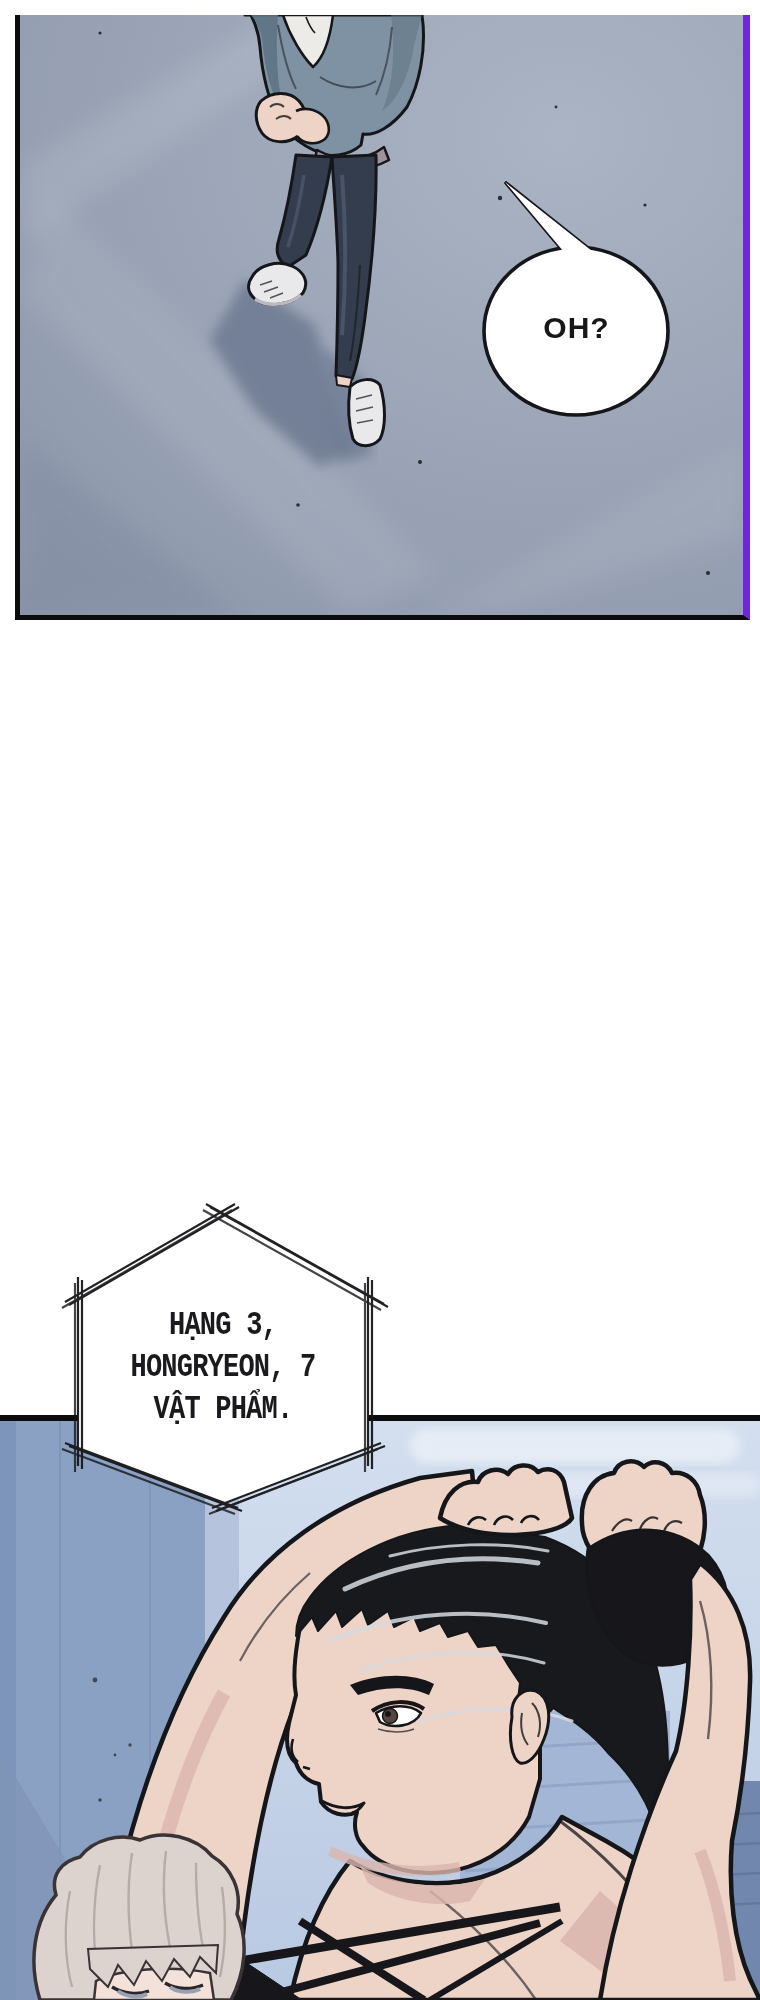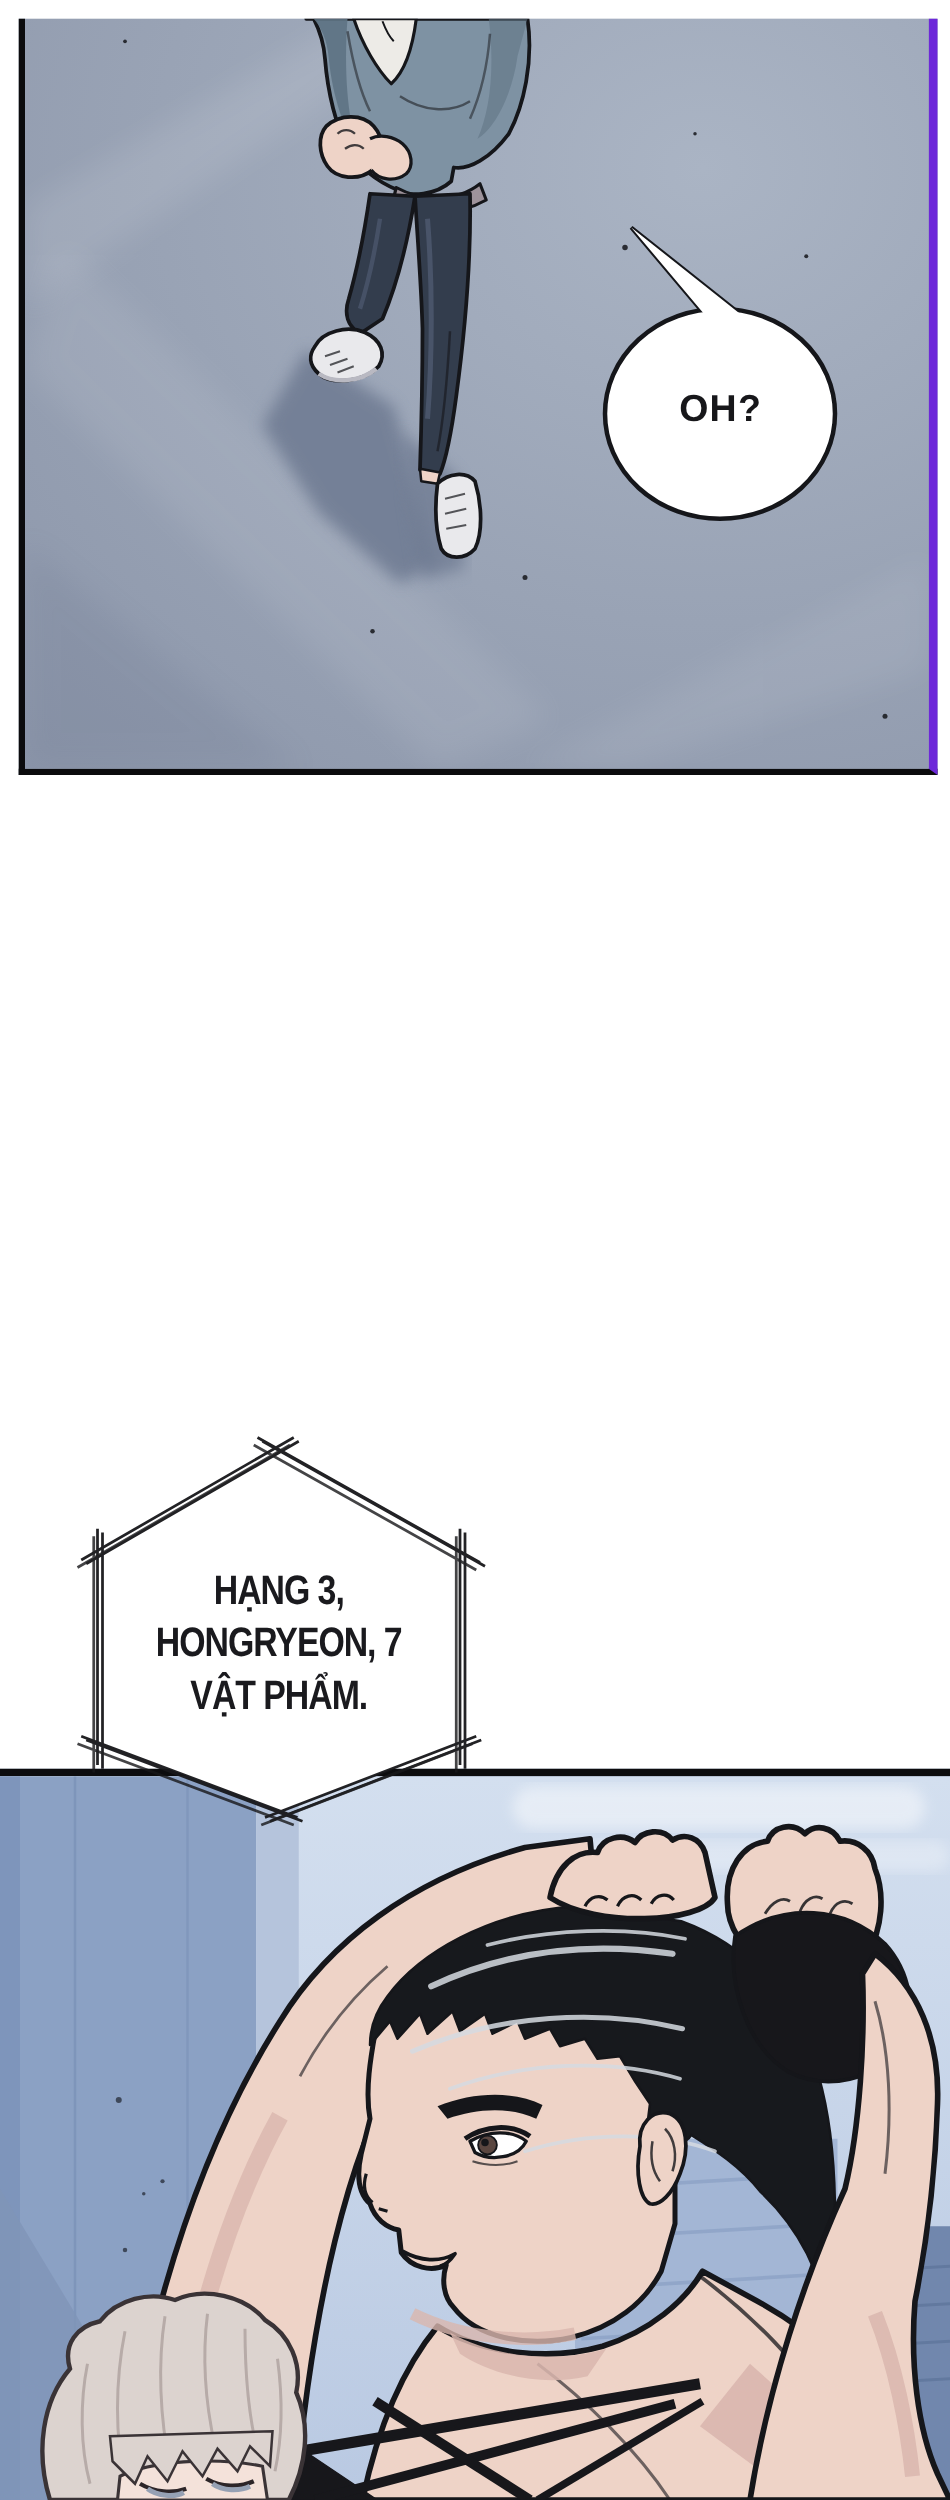--- a/index.html
+++ b/index.html
@@ -10,21 +10,21 @@
            border-left:5px solid #0b0b0d;border-right:7px solid #6d28d9;border-bottom:5px solid #0b0b0d;
            background:var(--floor,#99a3b5);margin-top:15px;}
   .panel-1 svg{display:block;}
   .bubble-text{position:absolute;left:464px;top:296px;width:185px;text-align:center;
                font-size:30px;font-weight:bold;letter-spacing:1px;color:#17171a;}
   
   .panel-2{position:absolute;left:0;top:1415px;width:760px;height:585px;
            border-top:6px solid #0c0c0e;box-sizing:border-box;background:var(--sky_bottom,#b9c9e2);}
   .panel-2 svg{display:block;}
   
-  .callout{position:absolute;left:40px;top:1141px;width:372px;height:335px;}
+  .callout{position:absolute;left:40px;top:1195px;width:372px;height:335px;font-family:Liberation Mono, monospace;}
   .callout svg{position:absolute;left:0;top:0;}
   .callout-text{position:absolute;left:18px;top:110px;width:330px;text-align:center;color:#1a1a1e;}
   .callout-text .cap-line{display:block;font-weight:bold;font-size:33px;line-height:42px;
         letter-spacing:-1px;transform:scaleX(0.82);transform-origin:center;white-space:nowrap;}
 </style>
 </head>
 <body>
 
 <div class="page">
 

